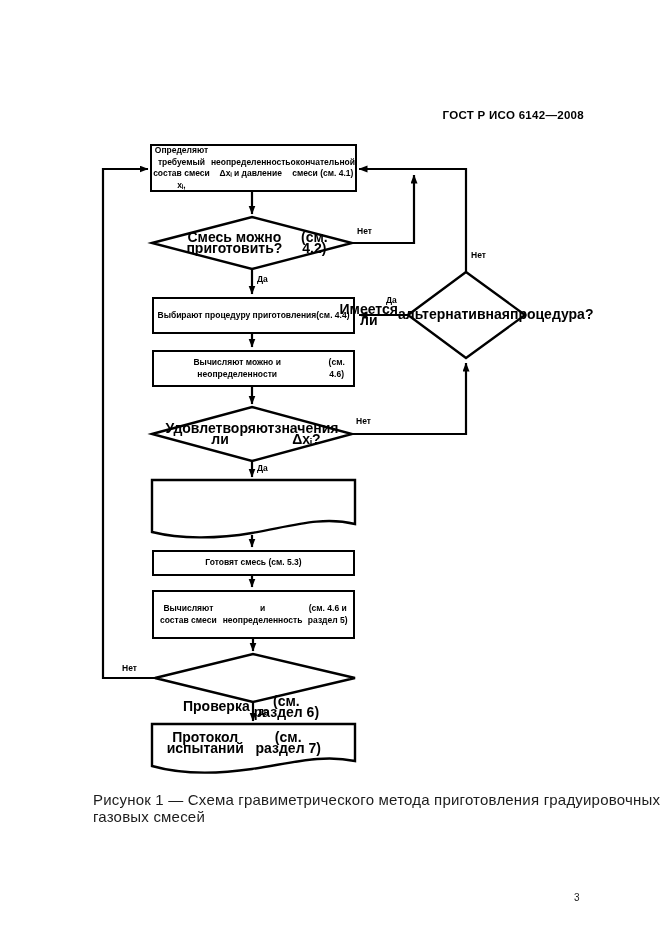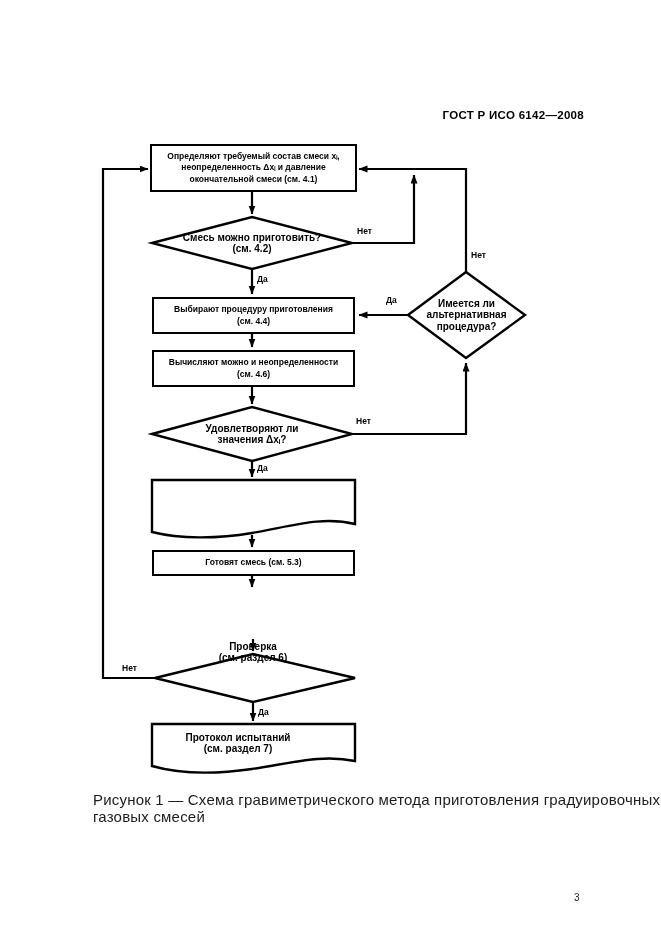--- a/index.html
+++ b/index.html
@@ -9,26 +9,26 @@
     overflow:hidden;
     margin-top:47px;
   }
   .header {
     position:absolute; top:62px; right:77px;
     font-weight:bold; font-size:11.5px; letter-spacing:.3px;
   }
   svg.flow { position:absolute; left:0; top:0; z-index:1; }
   .box {
     position:absolute; box-sizing:border-box; border:2px solid #000; background:#fff;
-    display:flex; flex-direction:column; align-items:center; justify-content:center;
+    display:flex; flex-direction:row; align-items:center; justify-content:center;
     text-align:center; font-weight:bold; font-size:8.5px; line-height:11.5px; z-index:2;
   }
   .dtext {
-    position:absolute; display:flex; flex-direction:column; align-items:center;
-    justify-content:center; text-align:center; font-weight:bold; font-size:10px;
+    position:absolute; display:flex; flex-direction:row; align-items:center;
+    justify-content:center; text-align:center; font-weight:bold; font-size:14px;
     line-height:11.5px; z-index:3;
   }
   .edge-label { position:absolute; font-weight:bold; font-size:8.5px; z-index:3; }
   .caption { position:absolute; left:93px; top:744px; font-size:15px; color:#1c1c1c; letter-spacing:.2px; }
   .pagenum { position:absolute; left:574px; top:845px; font-size:10px; color:#222; }
 </style>
 </head>
 <body>
 
 <div class="page">
@@ -84,40 +84,45 @@
 
   <div class="box" style="left:152px;top:303px;width:203px;height:37px">
     <span>Вычисляют можно и неопределенности</span>
     <span>(см. 4.6)</span>
   </div>
 
   <div class="box" style="left:152px;top:503px;width:203px;height:26px">
     <span>Готовят смесь (см. 5.3)</span>
   </div>
 
+  <div class="box" style="left:152px;top:543px;width:203px;height:49px">
+    <span>Вычисляют состав смеси</span>
+    <span>и неопределенность</span>
+    <span>(см. 4.6 и раздел 5)</span>
+  </div>
 
   <div class="dtext" style="left:155px;top:682px;width:166px;height:28px">
     <span>Протокол испытаний</span>
     <span>(см. раздел 7)</span>
   </div>
 
   <div class="dtext" style="left:172px;top:174px;width:160px;height:44px">
     <span>Смесь можно приготовить?</span>
     <span>(см. 4.2)</span>
   </div>
   <div class="dtext" style="left:172px;top:365px;width:160px;height:44px">
     <span>Удовлетворяют ли</span>
     <span>значения Δxᵢ?</span>
   </div>
   <div class="dtext" style="left:414px;top:240px;width:105px;height:56px">
     <span>Имеется ли</span>
     <span>альтернативная</span>
     <span>процедура?</span>
   </div>
-  <div class="dtext" style="left:183px;top:583px;width:140px;height:44px">
+  <div class="dtext" style="left:183px;top:638px;width:140px;height:44px">
     <span>Проверка</span>
     <span>(см. раздел 6)</span>
   </div>
 
   <div class="edge-label" style="left:357px;top:179px">Нет</div>
   <div class="edge-label" style="left:257px;top:227px">Да</div>
   <div class="edge-label" style="left:471px;top:203px">Нет</div>
   <div class="edge-label" style="left:386px;top:248px">Да</div>
   <div class="edge-label" style="left:356px;top:369px">Нет</div>
   <div class="edge-label" style="left:257px;top:416px">Да</div>

